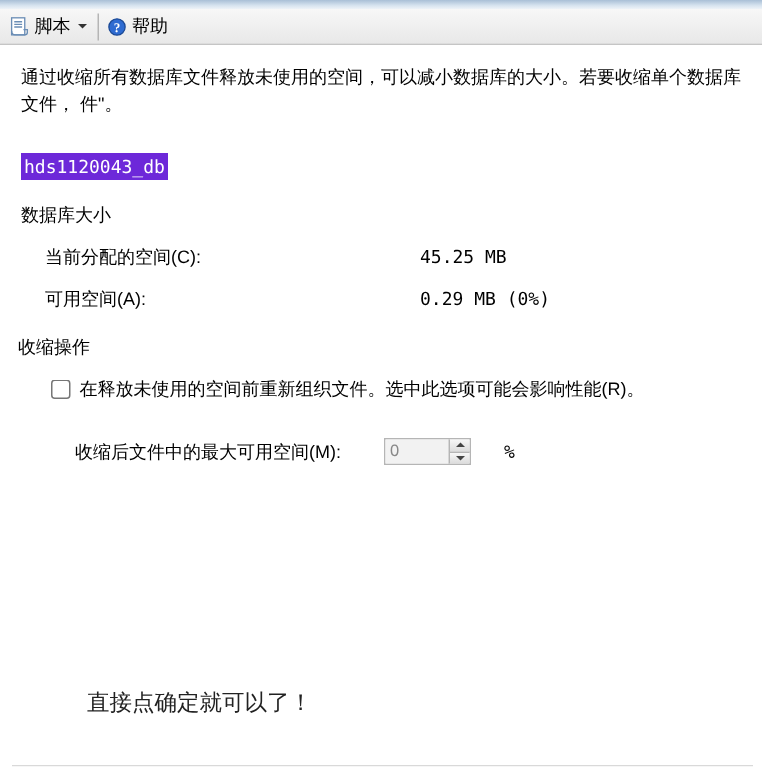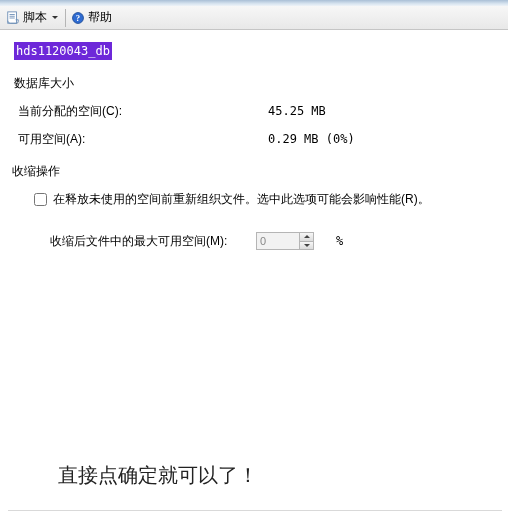--- a/index.html
+++ b/index.html
@@ -59,21 +59,21 @@
   .desc { margin-bottom: 24px; }
   .row {
     display: flex;
     align-items: center;
     margin-bottom: 10px;
   }
   .label-col {
     width: 130px;
   }
   .label-col.indent {
-    margin-left: 4px;
+    margin-left: 16px;
     width: 250px;
   }
   .value-col {
     font-family: Consolas, monospace;
     font-size: 12px;
   }
   .db-select {
     display: inline-block;
     background: #6d28d9;
     color: #fff;
@@ -141,22 +141,22 @@
   .arrow-down {
     width: 0; height: 0;
     border-left: 3px solid transparent;
     border-right: 3px solid transparent;
     border-top: 3px solid #444;
   }
   .pct { margin-left: 6px; font-family: Consolas, monospace; }
   .big-note {
     position: absolute;
     left: 58px;
-    bottom: 31px;
-    font-size: 20px;
+    bottom: 42px;
+    font-size: 15px;
     font-weight: 400;
     color: #222;
     font-family: "Microsoft YaHei", SimHei, sans-serif;
   }
   .bottom-separator {
     position: absolute;
     left: 8px;
     right: 6px;
     bottom: 8px;
     height: 2px;
@@ -188,20 +188,22 @@
     <svg class="icon-help" viewBox="0 0 16 16">
       <circle cx="8" cy="8" r="6.2" fill="#2e6bd1" stroke="#1c4a96"></circle>
       <text x="8" y="11.5" text-anchor="middle" font-size="10" font-family="Georgia" fill="#fff" font-weight="bold">?</text>
     </svg>
     <span>帮助</span>
   </div>
 </div>
 
 <div class="content">
 
+  <div class="desc">通过收缩所有数据库文件释放未使用的空间，可以减小数据库的大小。若要收缩单个数据库文件，
+件"。</div>
 
   <div class="row">
     <div>
       <span class="db-select">hds1120043_db</span>
     </div>
   </div>
 
   <div class="section-title">数据库大小</div>
 
   <div class="row">

